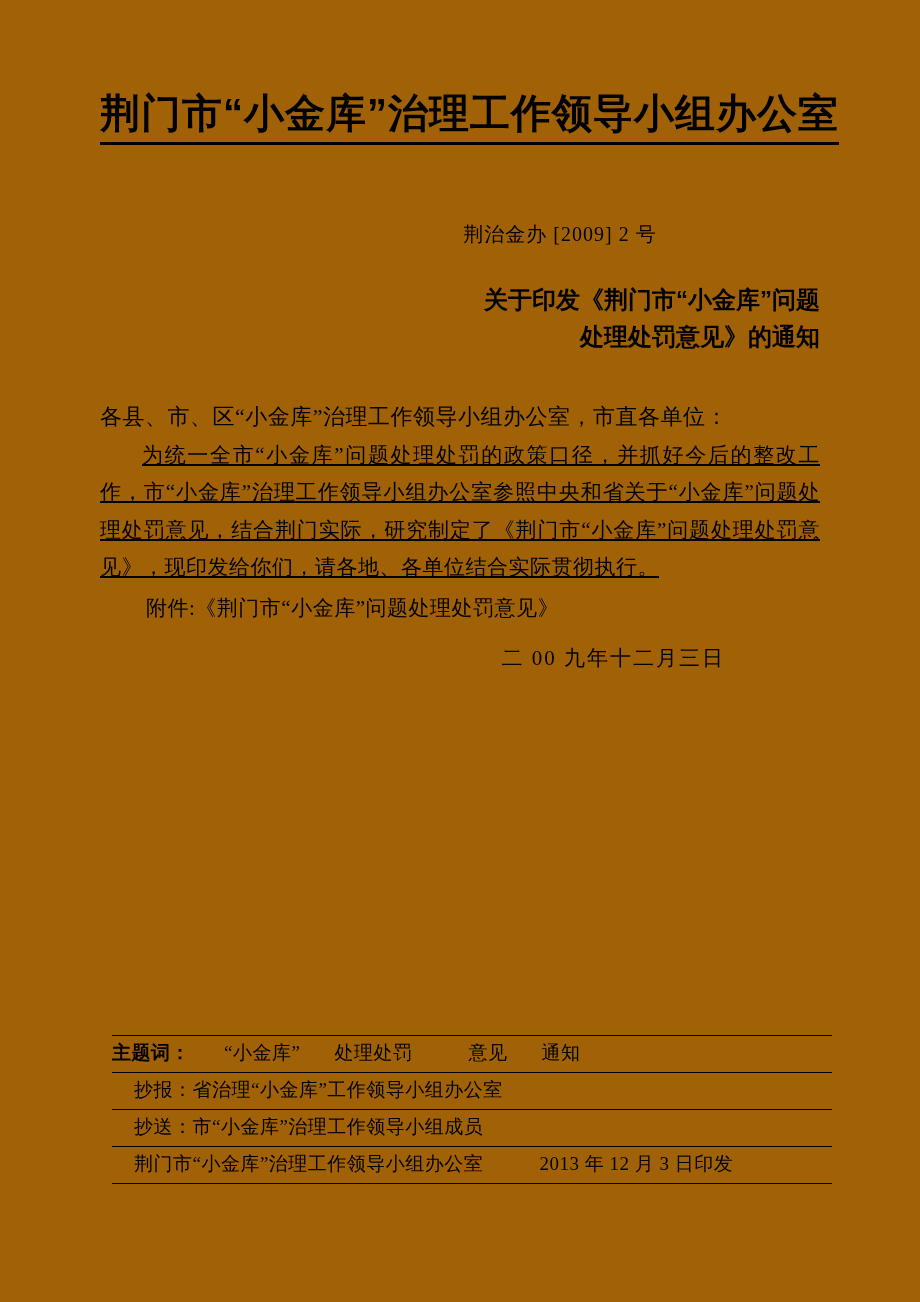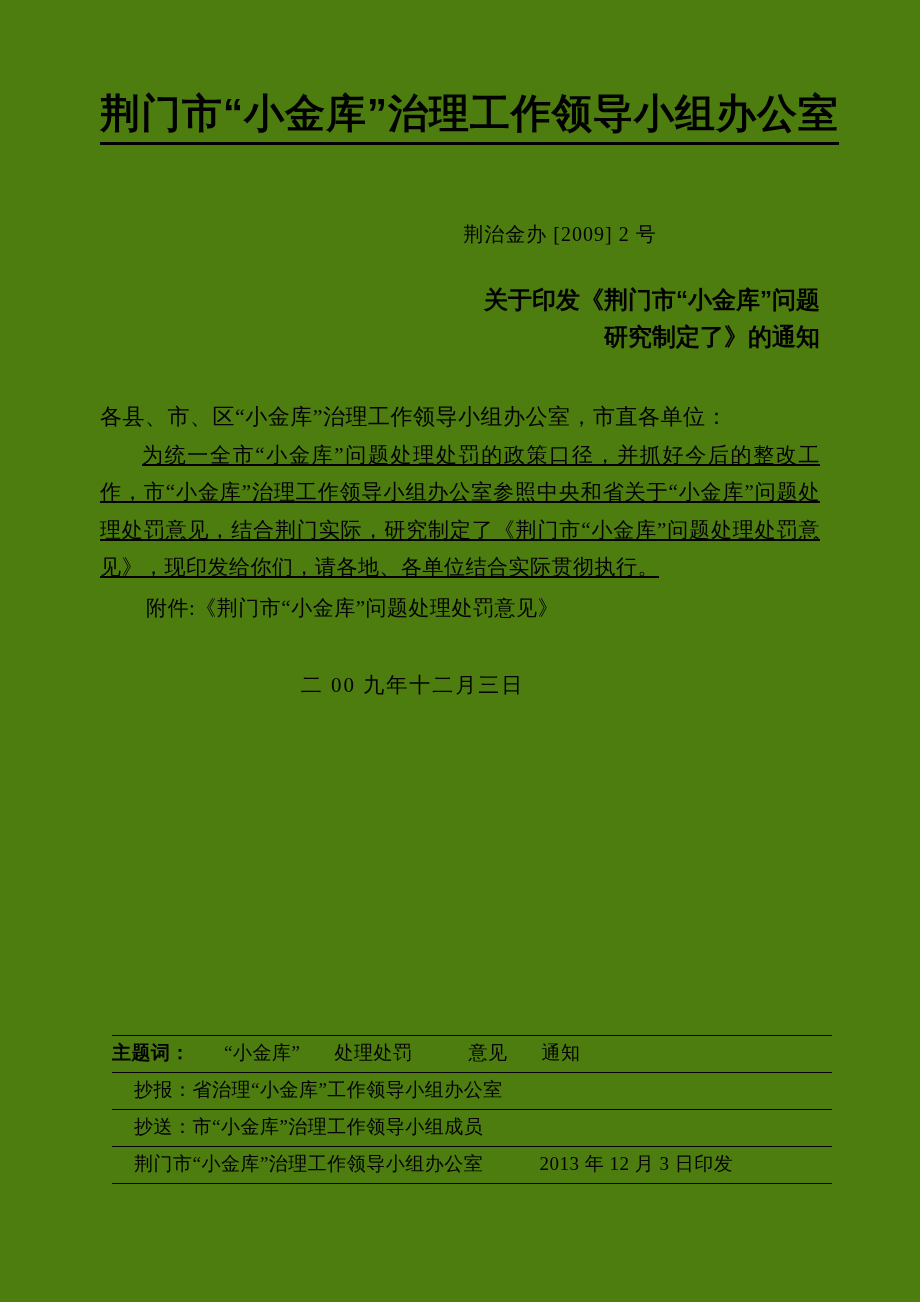--- a/index.html
+++ b/index.html
@@ -8,21 +8,21 @@
     background: #ffffff;
   }
   body {
     font-family: "Liberation Serif", "DejaVu Serif", serif;
     color: #000000;
   }
   .page {
     width: 920px;
     height: 1302px;
     position: relative;
-    background: #4d7c0f;
+    background: #a16207;
     box-sizing: border-box;
     overflow: hidden;
   }
   .doc-body {
     position: absolute;
     left: 100px;
     top: 0;
     width: 720px;
   }
 
@@ -79,24 +79,24 @@
     text-decoration: underline;
   }
   .attachment {
     font-size: 21px;
     line-height: 1.78;
     letter-spacing: 0.5px;
     text-indent: 2em;
     margin: 4px;
   }
   .sign-date {
-    margin-top: 43px;
+    margin-top: 16px;
     font-size: 21px;
     letter-spacing: 2px;
-    text-align: center;
+    text-align: right;
     padding-right: 95px;
   }
 
   
   .footer {
     position: absolute;
     left: 112px;
     top: 1035px;
     width: 720px;
     font-size: 19px;
@@ -126,21 +126,21 @@
   <div class="doc-body">
 
     <div class="masthead">
       <span class="mast-inner">荆门市“小金库”治理工作领导小组办公室</span>
     </div>
 
     <div class="doc-number">荆治金办 [2009] 2 号</div>
 
     <div class="doc-title">
       <div>关于印发《荆门市“小金库”问题</div>
-      <div>研究制定了》的通知</div>
+      <div>处理处罚意见》的通知</div>
     </div>
 
     <div class="salutation">各县、市、区“小金库”治理工作领导小组办公室，市直各单位：</div>
 
     <p class="para">为统一全市“小金库”问题处理处罚的政策口径，并抓好今后的整改工作，市“小金库”治理工作领导小组办公室参照中央和省关于“小金库”问题处理处罚意见，结合荆门实际，研究制定了《荆门市“小金库”问题处理处罚意见》，现印发给你们，请各地、各单位结合实际贯彻执行。</p>
 
     <p class="attachment">附件:《荆门市“小金库”问题处理处罚意见》</p>
 
     <div class="sign-date">二 00 九年十二月三日</div>
 

